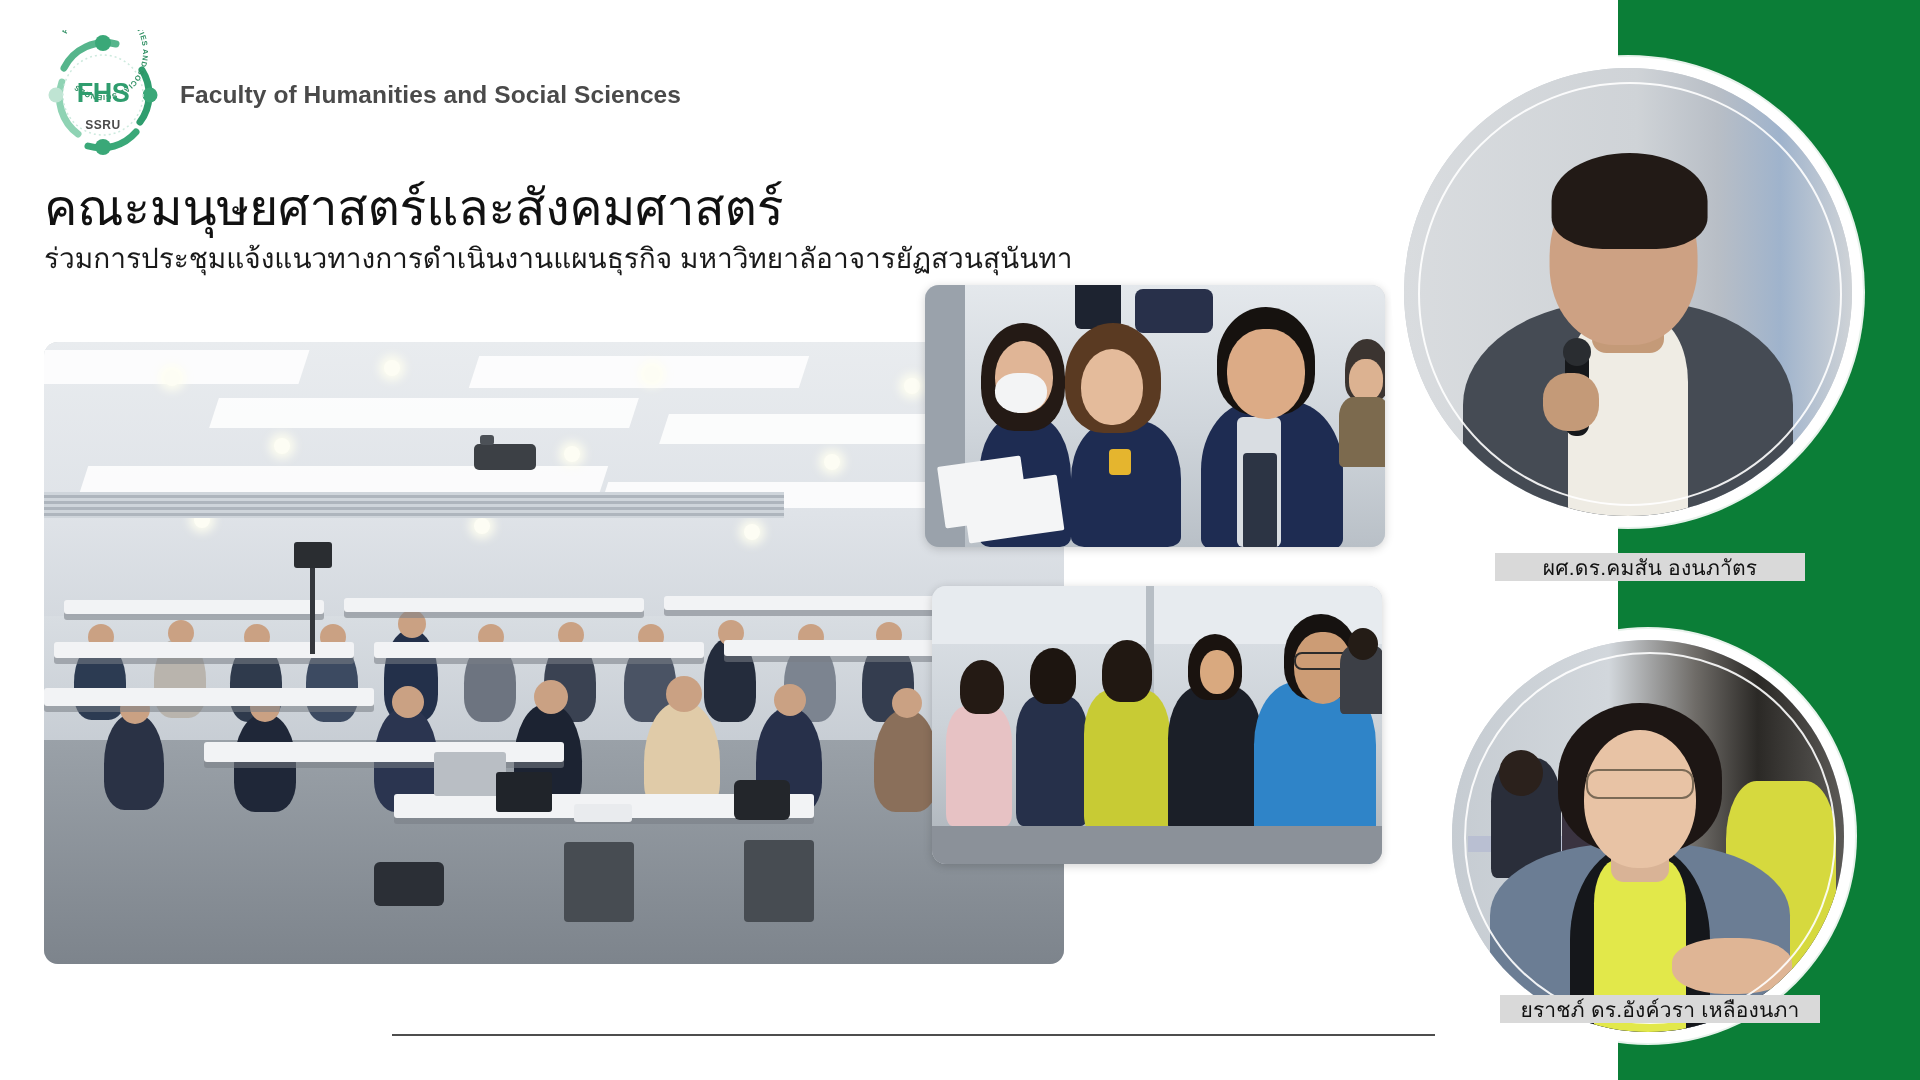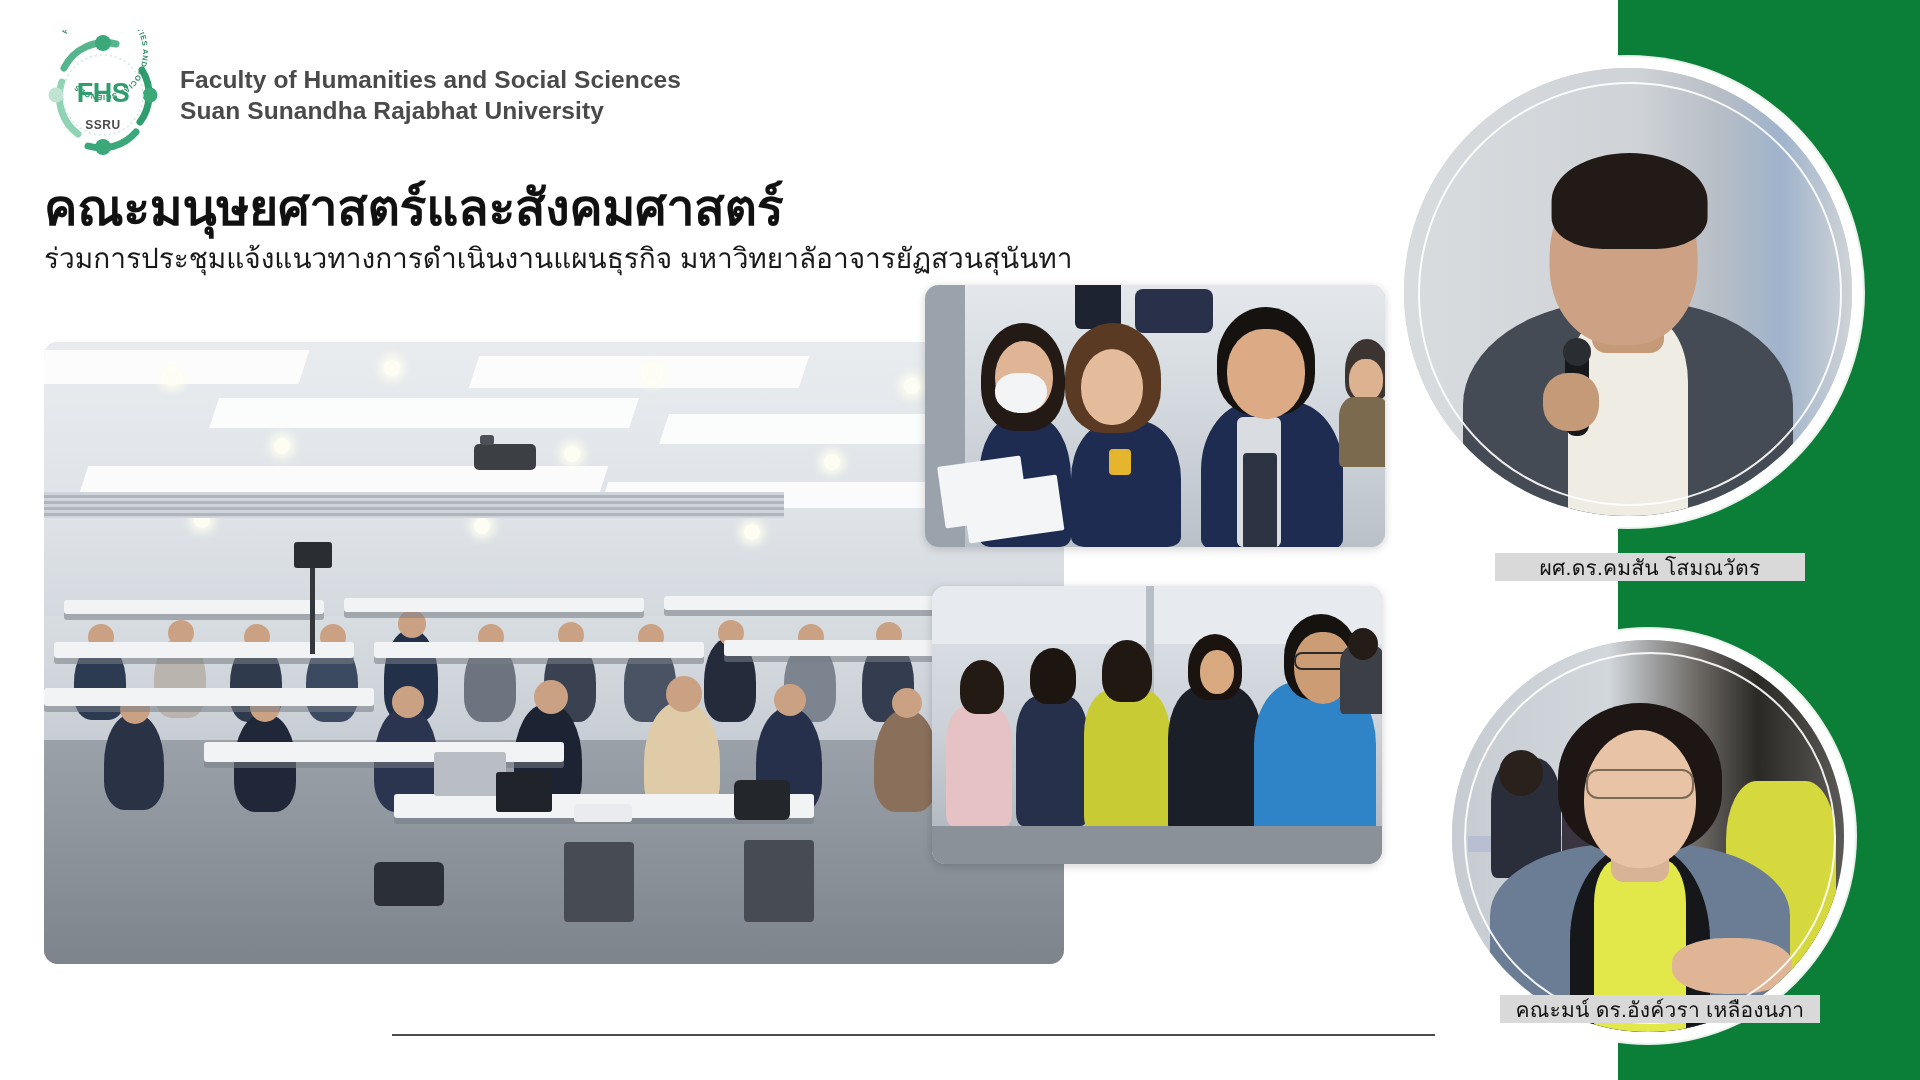--- a/index.html
+++ b/index.html
@@ -23,21 +23,21 @@
   .logo svg{width:100%;height:100%;display:block;}
   .brand-text{line-height:1.28;}
   .brand-text div{
     font-size:24.5px;font-weight:bold;color:#4a4a4a;letter-spacing:.1px;
     white-space:nowrap;
   }
 
   
   .title-block{position:absolute;left:44px;top:182px;z-index:5;}
   .main-title{
-    font-size:50px;font-weight:bold;color:#111;letter-spacing:-.3px;
+    font-size:50px;font-weight:normal;color:#111;letter-spacing:-.3px;
     line-height:1.05;white-space:nowrap;
   }
   .sub-title{
     margin-top:9px;
     font-size:28px;color:#1a1a1a;line-height:1.1;white-space:nowrap;
   }
 
   
   .collage{position:absolute;left:0;top:330px;width:1420px;height:640px;z-index:4;}
 
@@ -192,21 +192,20 @@
         <circle cx="59" cy="65" r="40" fill="#ffffff" stroke="#cdeade" stroke-width="1.5" stroke-dasharray="2 3"></circle>
         <text font-family="'Liberation Sans',sans-serif" font-size="7.4" font-weight="bold" fill="#2f8f63" letter-spacing="0.6">
           <textPath href="#ringpath" startOffset="7%">FACULTY OF HUMANITIES AND SOCIAL SCIENCES</textPath>
         </text>
         <text x="59" y="72" text-anchor="middle" font-family="'Liberation Sans',sans-serif" font-size="27" font-weight="bold" fill="#2f9d6e" letter-spacing="-0.5">FHS</text>
         <text x="59" y="99" text-anchor="middle" font-family="'Liberation Sans',sans-serif" font-size="12" font-weight="bold" fill="#4a4a4a" letter-spacing="0.5">SSRU</text>
       </svg>
     </div>
     <div class="brand-text">
       <div>Faculty of Humanities and Social Sciences</div>
-      <div>Suan Sunandha Rajabhat University</div>
     </div>
   </div>
 
   <div class="title-block">
     <div class="main-title">คณะมนุษยศาสตร์และสังคมศาสตร์</div>
     <div class="sub-title">ร่วมการประชุมแจ้งแนวทางการดำเนินงานแผนธุรกิจ มหาวิทยาลัอาจารยัฏสวนสุนันทา</div>
   </div>
 
   <div class="collage">
 
@@ -369,21 +368,21 @@
       <div class="pr1-jacket"></div>
       <div class="pr1-shirt"></div>
       <div class="pr1-neck"></div>
       <div class="pr1-head"></div>
       <div class="pr1-hair"></div>
       <div class="pr1-mic"></div>
       <div class="pr1-hand"></div>
     </div>
     <div class="portrait-ring" style="left:14px;top:14px;width:420px;height:420px;"></div>
   </div>
-  <div class="namebar nb1">ผศ.ดร.คมสัน โสมณวัตร</div>
+  <div class="namebar nb1">ผศ.ดร.คมสัน องนภาัตร</div>
 
   <div class="portrait-wrap p2">
     <div class="portrait">
       <div class="pr2bg"></div>
       <div class="pr2-bgtable"></div>
       <div class="pr2-bgp1"></div>
       <div class="pr2-bgp1h"></div>
       <div class="pr2-bgp2"></div>
       <div class="pr2-bgp2h"></div>
       <div class="pr2-yellowP"></div>
@@ -391,17 +390,17 @@
       <div class="pr2-lapel"></div>
       <div class="pr2-top"></div>
       <div class="pr2-neck"></div>
       <div class="pr2-hair"></div>
       <div class="pr2-face"></div>
       <div class="pr2-glass"></div>
       <div class="pr2-hands"></div>
     </div>
     <div class="portrait-ring" style="left:12px;top:12px;width:368px;height:368px;"></div>
   </div>
-  <div class="namebar nb2">คณะมน์ ดร.อังค์วรา เหลืองนภา</div>
+  <div class="namebar nb2">ยราชภ์ ดร.อังค์วรา เหลืองนภา</div>
 
   <div class="footer-rule"></div>
 
 </div>
 
 </body></html>

